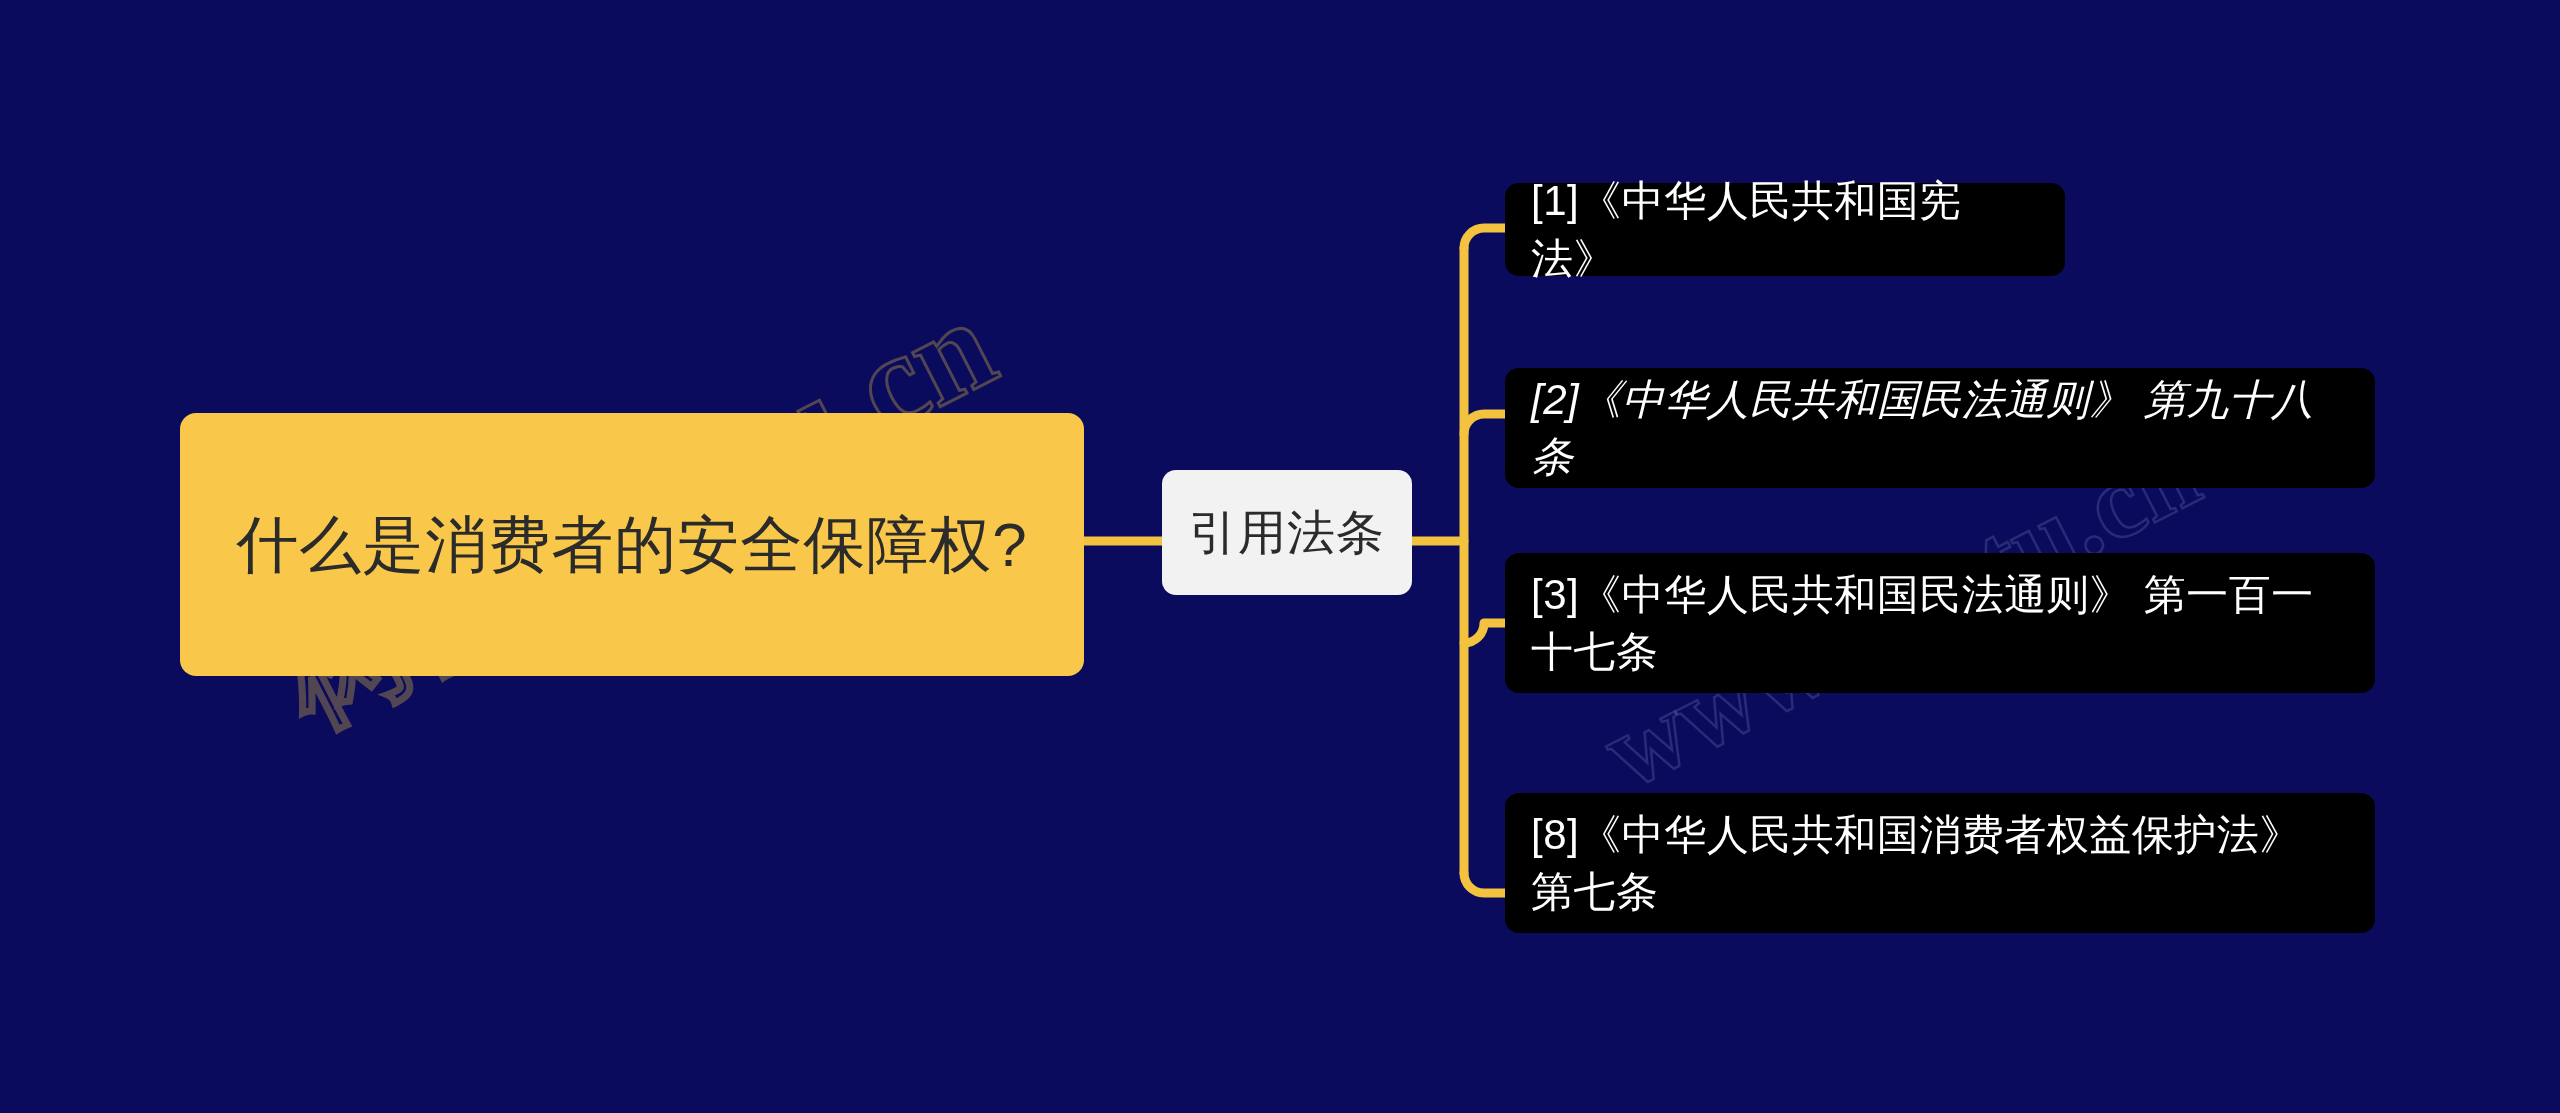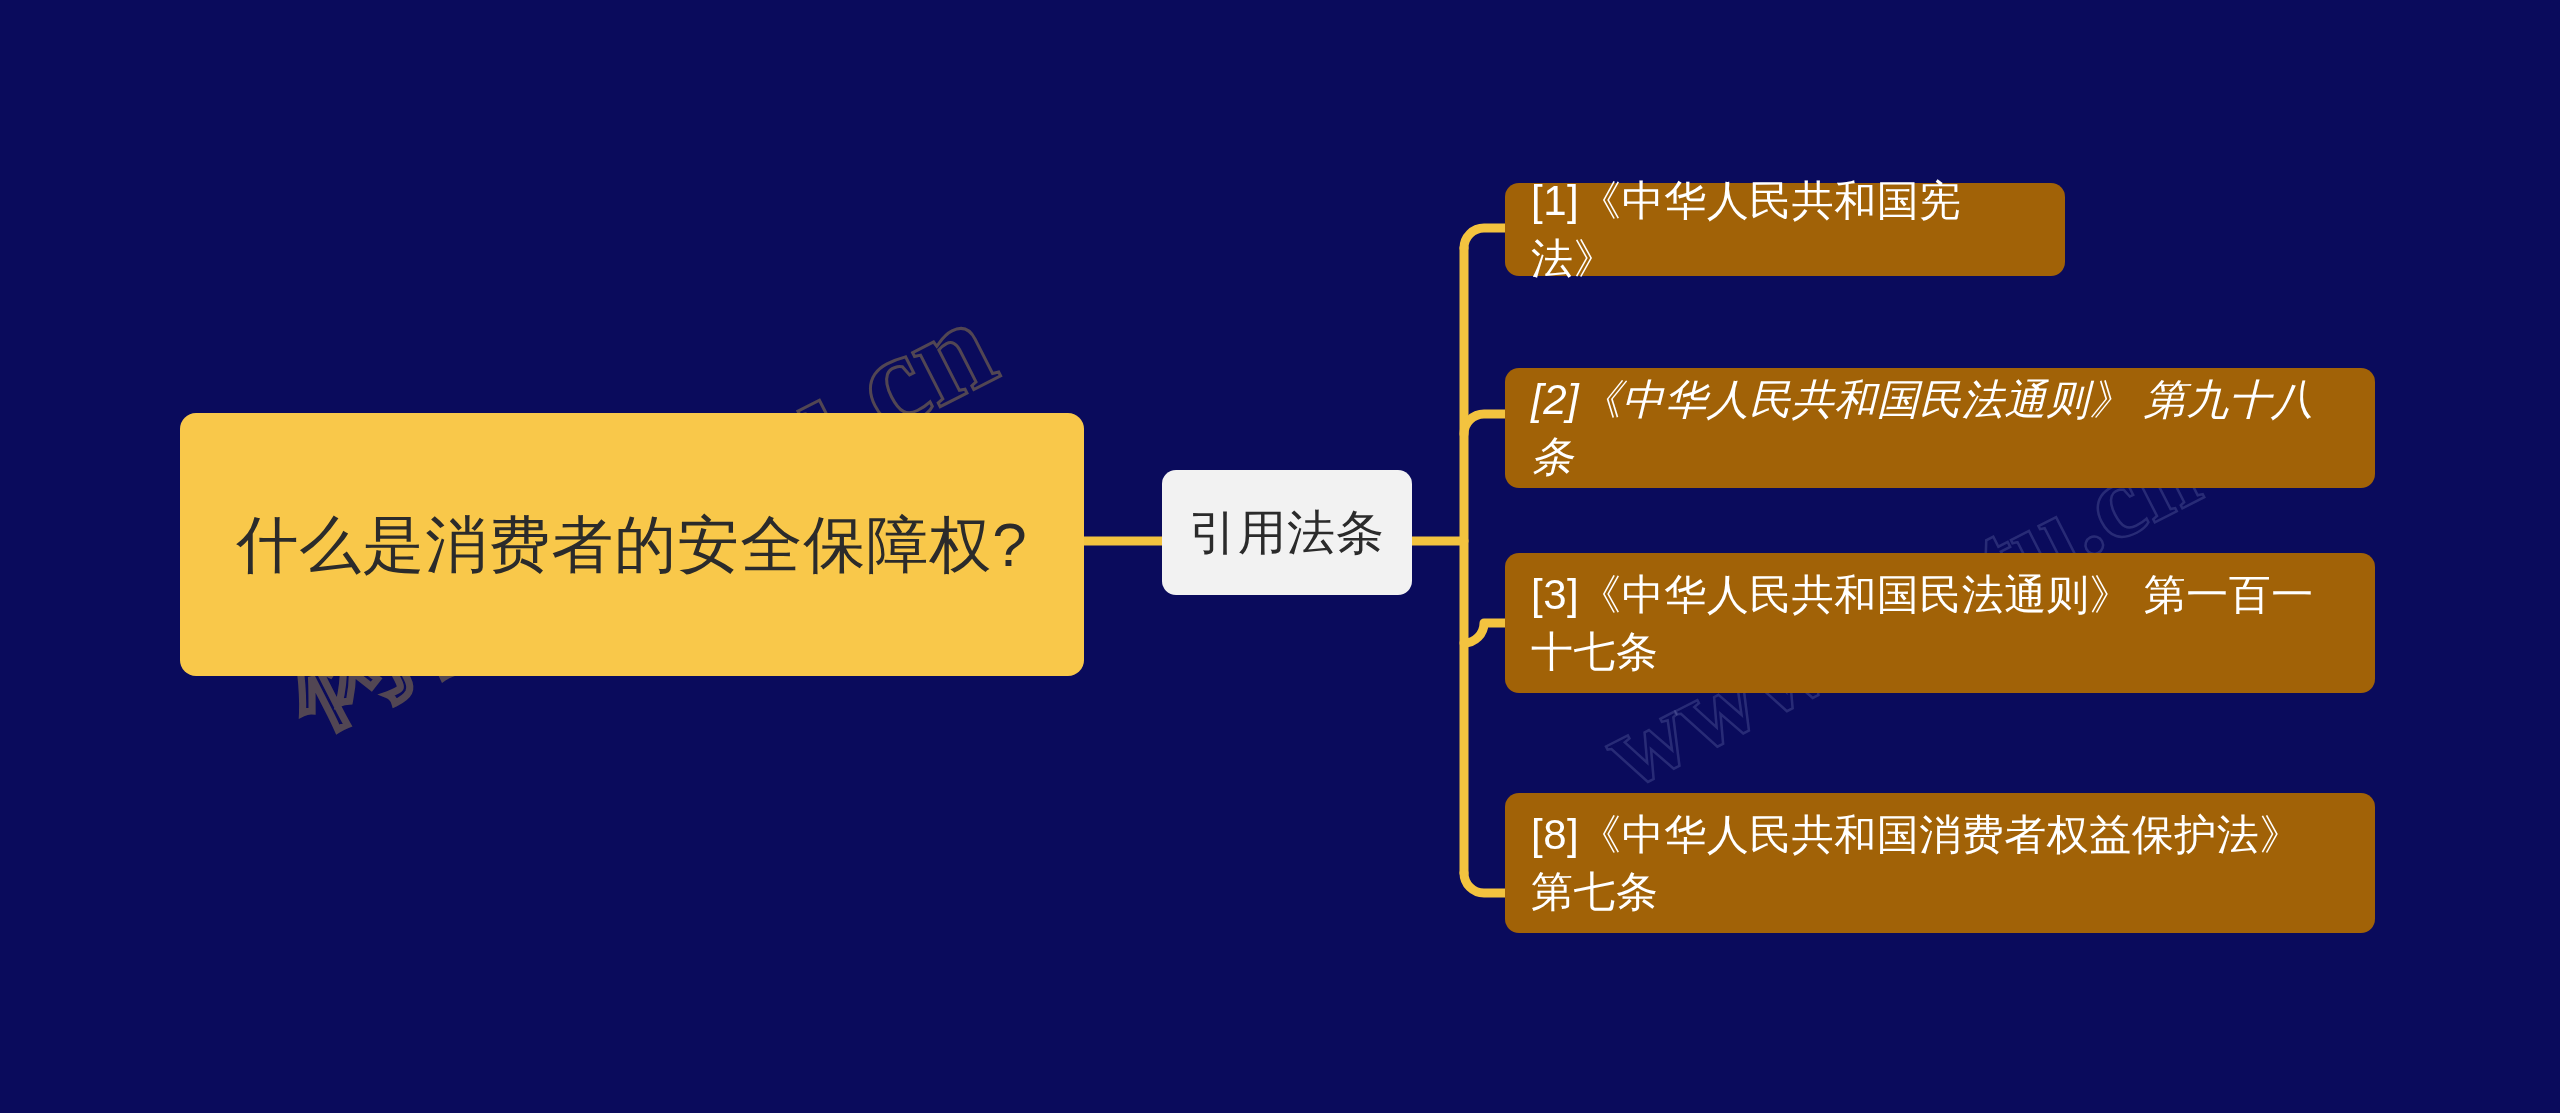--- a/index.html
+++ b/index.html
@@ -94,21 +94,21 @@
     justify-content: center;
     text-align: center;
   }
   .node-branch .node-text {
     color: #2b2b2b;
     font-size: 48px;
     letter-spacing: 1px;
   }
 
   .node-leaf {
-    background: #a16207;
+    background: #000000;
     border-radius: 14px;
     padding: 0 26px;
   }
   .node-leaf .node-text {
     color: #ffffff;
     font-size: 42px;
     line-height: 1.36;
     letter-spacing: 0.5px;
   }
 

